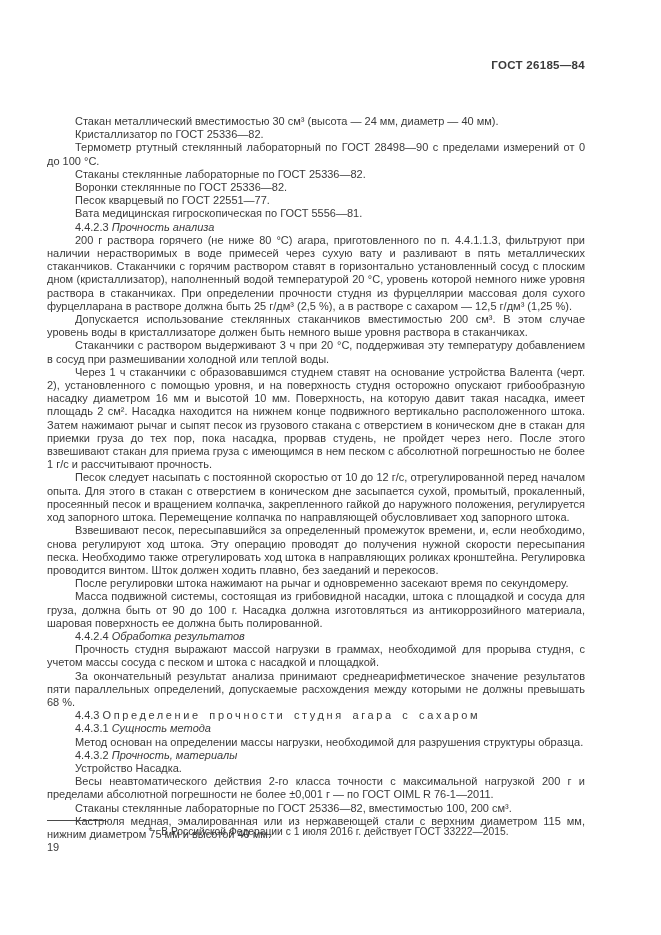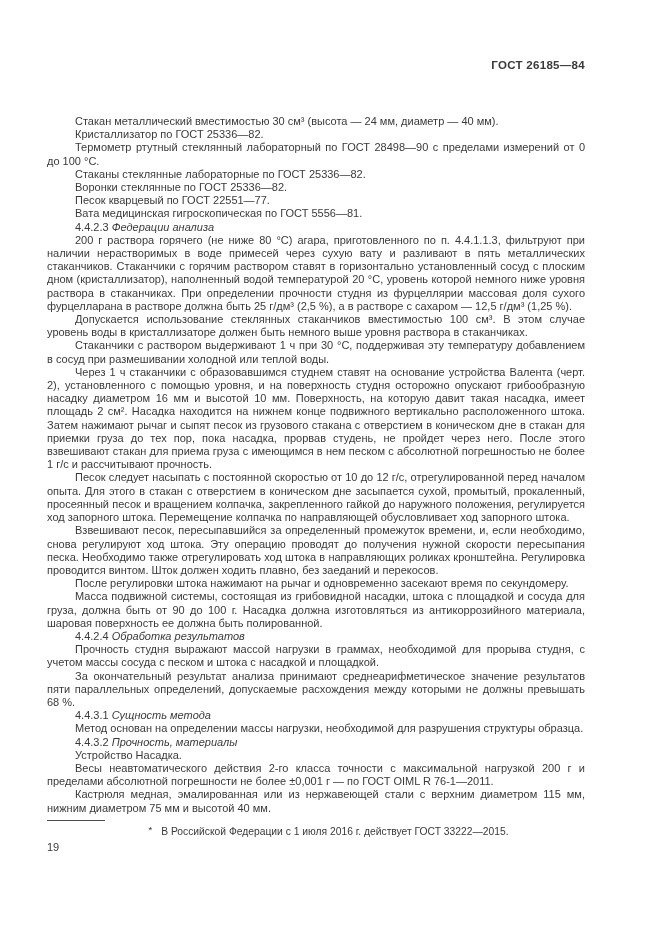--- a/index.html
+++ b/index.html
@@ -82,37 +82,39 @@
   <div class="doc-header">ГОСТ 26185—84</div>
 
   <div class="doc-body">
       <p class="para">Стакан металлический вместимостью 30 см³ (высота — 24 мм, диаметр — 40 мм).</p>
       <p class="para">Кристаллизатор по ГОСТ 25336—82.</p>
       <p class="para">Термометр ртутный стеклянный лабораторный по ГОСТ 28498—90 с пределами измерений от 0 до 100 °С.</p>
       <p class="para">Стаканы стеклянные лабораторные по ГОСТ 25336—82.</p>
       <p class="para">Воронки стеклянные по ГОСТ 25336—82.</p>
       <p class="para">Песок кварцевый по ГОСТ 22551—77.</p>
       <p class="para">Вата медицинская гигроскопическая по ГОСТ 5556—81.</p>
-      <p class="para clause clause-italic"><span class="clause-num">4.4.2.3 </span><span class="clause-title-italic">Федерации анализа</span></p>
+      <p class="para clause clause-italic"><span class="clause-num">4.4.2.3 </span><span class="clause-title-italic">Прочность анализа</span></p>
       <p class="para">200 г раствора горячего (не ниже 80 °С) агара, приготовленного по п. 4.4.1.1.3, фильтруют при наличии нерастворимых в воде примесей через сухую вату и разливают в пять металлических стаканчиков. Стаканчики с горячим раствором ставят в горизонтально установленный сосуд с плоским дном (кристаллизатор), наполненный водой температурой 20 °С, уровень которой немного ниже уровня раствора в стаканчиках. При определении прочности студня из фурцеллярии массовая доля сухого фурцелларана в растворе должна быть 25 г/дм³ (2,5 %), а в растворе с сахаром — 12,5 г/дм³ (1,25 %).</p>
-      <p class="para">Допускается использование стеклянных стаканчиков вместимостью 100 см³. В этом случае уровень воды в кристаллизаторе должен быть немного выше уровня раствора в стаканчиках.</p>
-      <p class="para">Стаканчики с раствором выдерживают 1 ч при 30 °С, поддерживая эту температуру добавлением в сосуд при размешивании холодной или теплой воды.</p>
+      <p class="para">Допускается использование стеклянных стаканчиков вместимостью 200 см³. В этом случае уровень воды в кристаллизаторе должен быть немного выше уровня раствора в стаканчиках.</p>
+      <p class="para">Стаканчики с раствором выдерживают 3 ч при 20 °С, поддерживая эту температуру добавлением в сосуд при размешивании холодной или теплой воды.</p>
       <p class="para">Через 1 ч стаканчики с образовавшимся студнем ставят на основание устройства Валента (черт. 2), установленного с помощью уровня, и на поверхность студня осторожно опускают грибообразную насадку диаметром 16 мм и высотой 10 мм. Поверхность, на которую давит такая насадка, имеет площадь 2 см². Насадка находится на нижнем конце подвижного вертикально расположенного штока. Затем нажимают рычаг и сыпят песок из грузового стакана с отверстием в коническом дне в стакан для приемки груза до тех пор, пока насадка, прорвав студень, не пройдет через него. После этого взвешивают стакан для приема груза с имеющимся в нем песком с абсолютной погрешностью не более 1 г/с и рассчитывают прочность.</p>
       <p class="para">Песок следует насыпать с постоянной скоростью от 10 до 12 г/с, отрегулированной перед началом опыта. Для этого в стакан с отверстием в коническом дне засыпается сухой, промытый, прокаленный, просеянный песок и вращением колпачка, закрепленного гайкой до наружного положения, регулируется ход запорного штока. Перемещение колпачка по направляющей обусловливает ход запорного штока.</p>
       <p class="para">Взвешивают песок, пересыпавшийся за определенный промежуток времени, и, если необходимо, снова регулируют ход штока. Эту операцию проводят до получения нужной скорости пересыпания песка. Необходимо также отрегулировать ход штока в направляющих роликах кронштейна. Регулировка проводится винтом. Шток должен ходить плавно, без заеданий и перекосов.</p>
       <p class="para">После регулировки штока нажимают на рычаг и одновременно засекают время по секундомеру.</p>
       <p class="para">Масса подвижной системы, состоящая из грибовидной насадки, штока с площадкой и сосуда для груза, должна быть от 90 до 100 г. Насадка должна изготовляться из антикоррозийного материала, шаровая поверхность ее должна быть полированной.</p>
       <p class="para clause clause-italic"><span class="clause-num">4.4.2.4 </span><span class="clause-title-italic">Обработка результатов</span></p>
       <p class="para">Прочность студня выражают массой нагрузки в граммах, необходимой для прорыва студня, с учетом массы сосуда с песком и штока с насадкой и площадкой.</p>
       <p class="para">За окончательный результат анализа принимают среднеарифметическое значение результатов пяти параллельных определений, допускаемые расхождения между которыми не должны превышать 68 %.</p>
+      <p class="para clause clause-spaced"><span class="clause-num">4.4.3 </span><span class="clause-title-spaced">Определение прочности студня агара с сахаром</span></p>
       <p class="para clause clause-italic"><span class="clause-num">4.4.3.1 </span><span class="clause-title-italic">Сущность метода</span></p>
       <p class="para">Метод основан на определении массы нагрузки, необходимой для разрушения структуры образца.</p>
       <p class="para clause clause-italic"><span class="clause-num">4.4.3.2 </span><span class="clause-title-italic">Прочность, материалы</span></p>
       <p class="para">Устройство Насадка.</p>
       <p class="para">Весы неавтоматического действия 2-го класса точности с максимальной нагрузкой 200 г и пределами абсолютной погрешности не более ±0,001 г — по ГОСТ OIML R 76-1—2011.</p>
+      <p class="para">Стаканы стеклянные лабораторные по ГОСТ 25336—82, вместимостью 100, 200 см³.</p>
       <p class="para">Кастрюля медная, эмалированная или из нержавеющей стали с верхним диаметром 115 мм, нижним диаметром 75 мм и высотой 40 мм.</p>
     </div>
 
   <div class="footnote-block">
     <div class="fn-rule"></div>
     <div class="fn-text">
       <span class="fn-marker">*</span><span>В Российской Федерации с 1 июля 2016 г. действует ГОСТ 33222—2015.</span>
     </div>
   </div>
 

